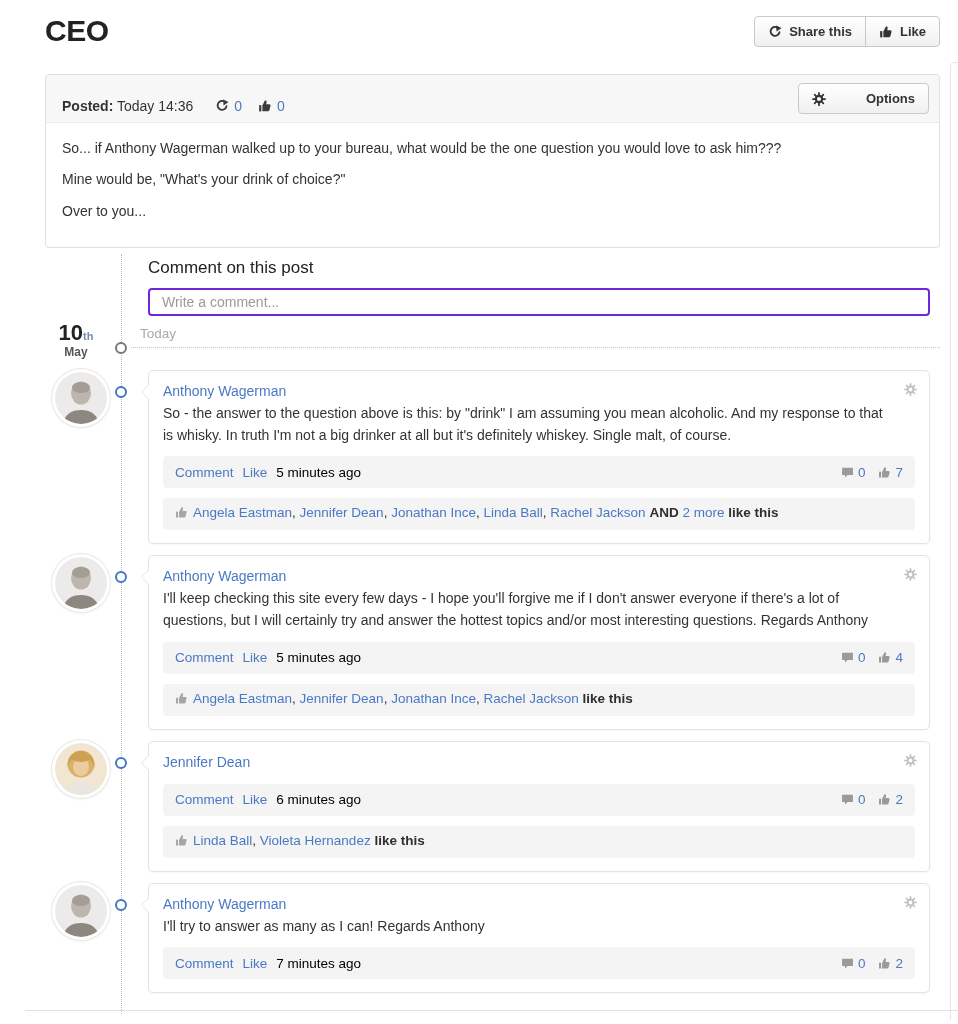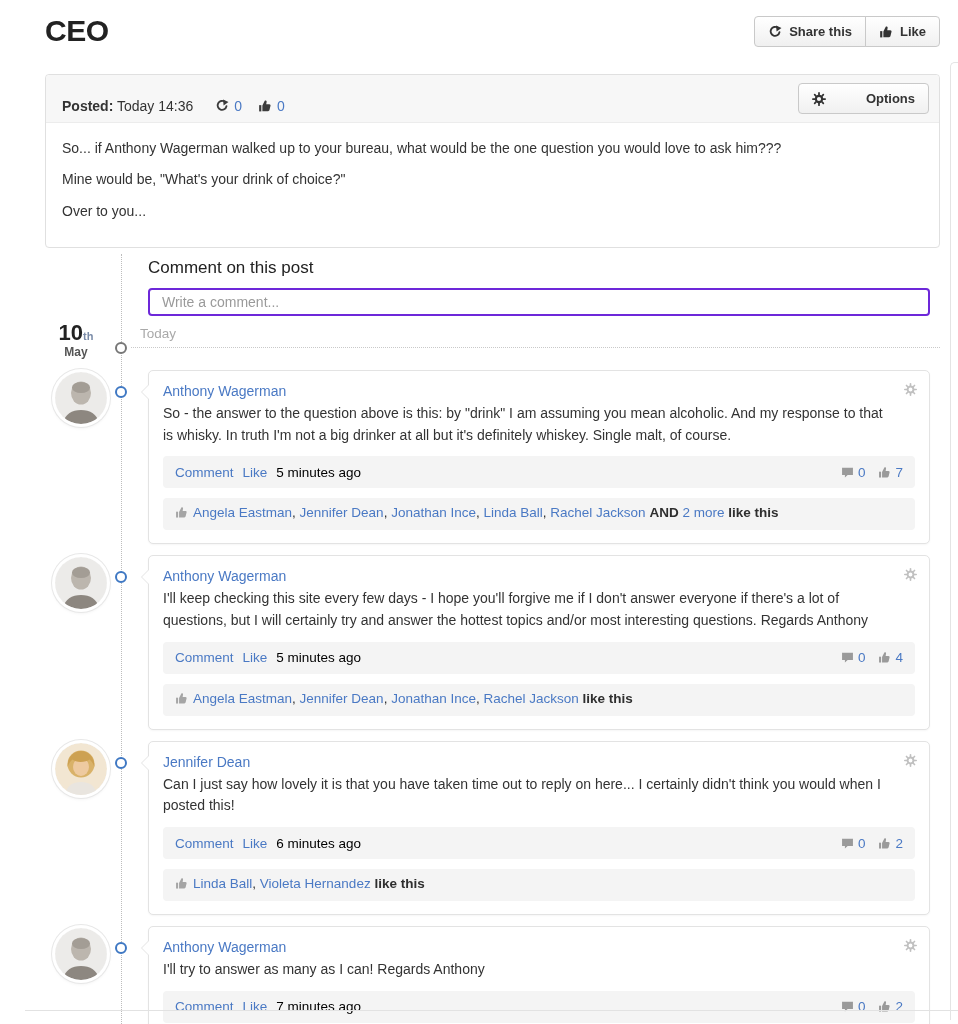--- a/index.html
+++ b/index.html
@@ -305,21 +305,20 @@
             </svg>
     </span>
     <span class="node blue"></span>
     <div class="comment-card">
       <button class="gear-corner">
         <svg>
                 <use href="#i-gear"></use>
               </svg>
       </button>
       <a class="author">Jennifer Dean</a>
-      <div class="ctext">Can I just say how lovely it is that you have taken time out to reply on here... I certainly didn't think you would when I posted this!</div>
       <div class="bar action-bar">
         <a class="link">Comment</a>
         <a class="link">Like</a>
         <span class="ago">6 minutes ago</span>
         <span class="bar-counts">
           <svg>
                   <use href="#i-bubble"></use>
                 </svg>
           <a class="count-link">0</a>
           <span class="sp"></span>

